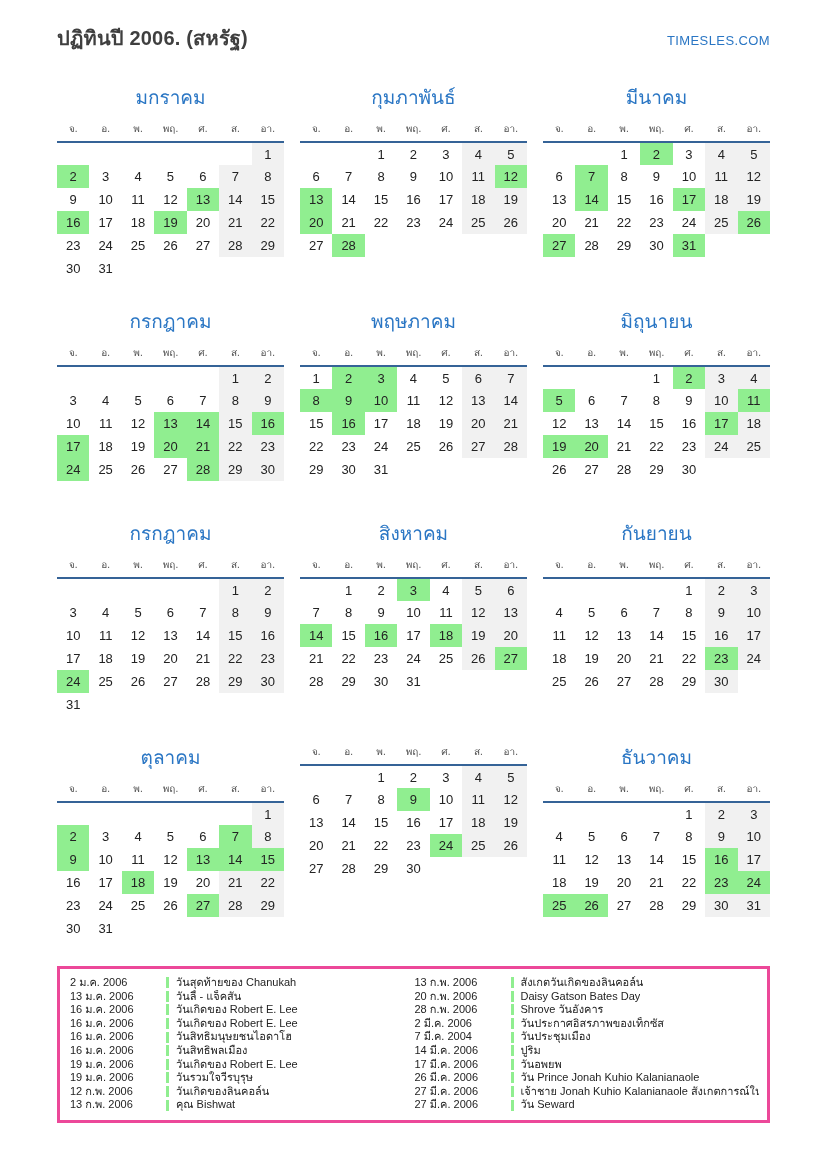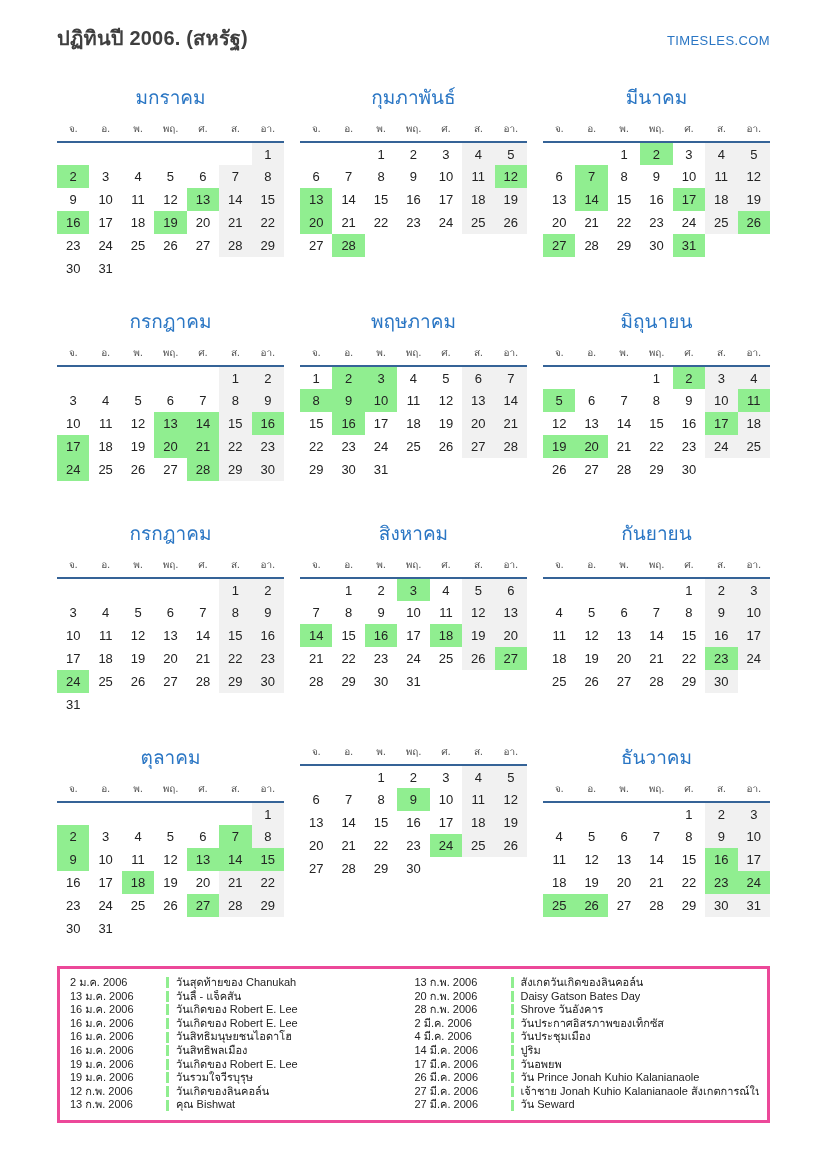--- a/index.html
+++ b/index.html
@@ -944,21 +944,21 @@
           <span class="legend-date">28 ก.พ. 2006</span>
           <span class="legend-bar"></span>
           <span class="legend-name">Shrove วันอังคาร</span>
         </div>
         <div class="legend-row">
           <span class="legend-date">2 มี.ค. 2006</span>
           <span class="legend-bar"></span>
           <span class="legend-name">วันประกาศอิสรภาพของเท็กซัส</span>
         </div>
         <div class="legend-row">
-          <span class="legend-date">4 มี.ค. 2006</span>
+          <span class="legend-date">7 มี.ค. 2004</span>
           <span class="legend-bar"></span>
           <span class="legend-name">วันประชุมเมือง</span>
         </div>
         <div class="legend-row">
           <span class="legend-date">14 มี.ค. 2006</span>
           <span class="legend-bar"></span>
           <span class="legend-name">ปูริม</span>
         </div>
         <div class="legend-row">
           <span class="legend-date">17 มี.ค. 2006</span>

